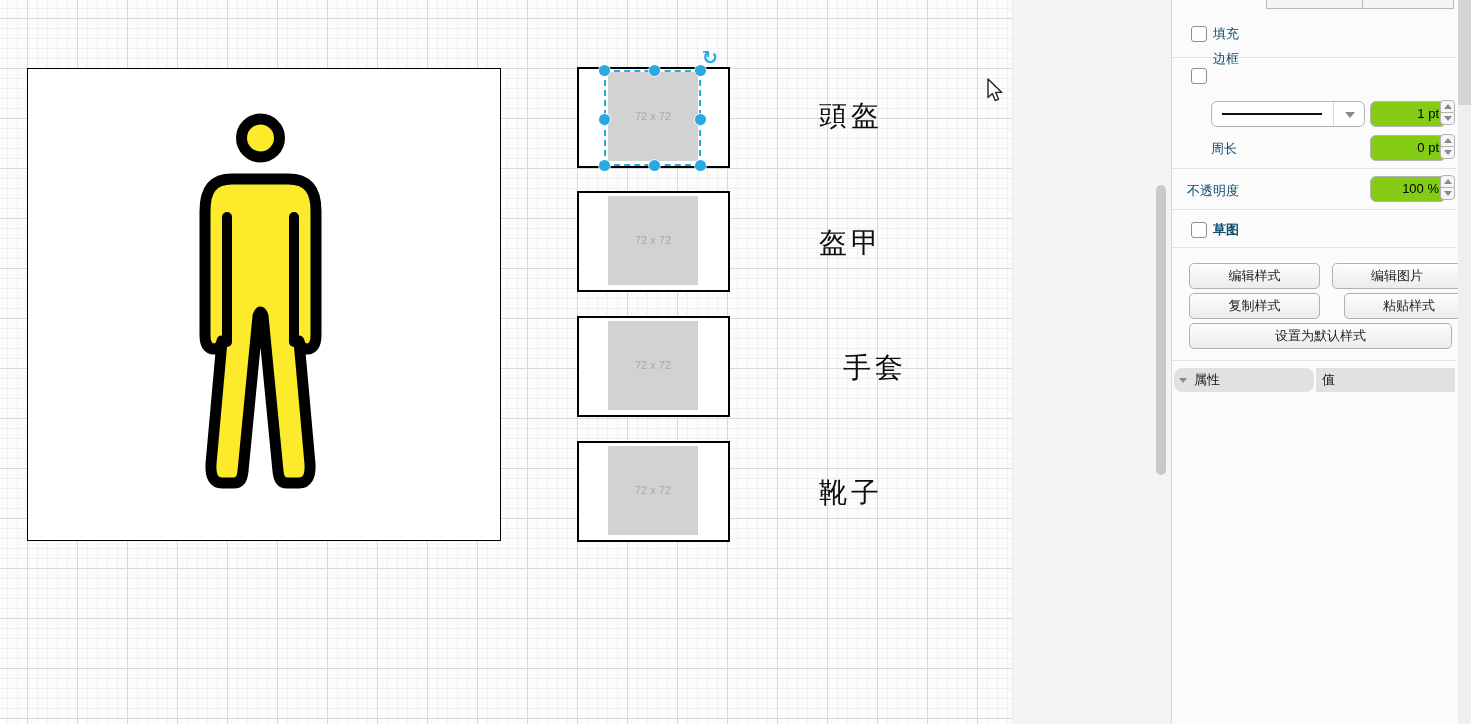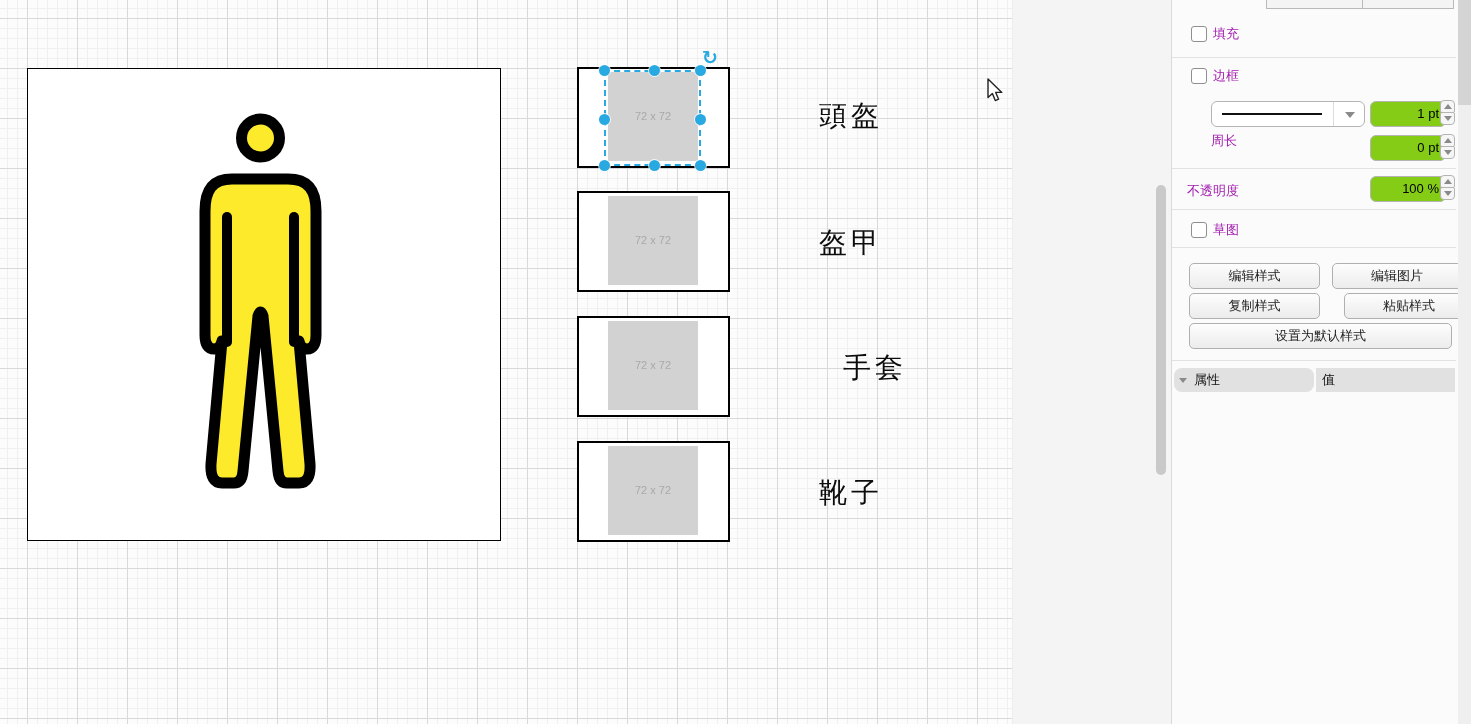--- a/index.html
+++ b/index.html
@@ -43,21 +43,21 @@
   .rotate{left:702px;top:46px;font-size:19px;font-weight:bold;color:#29a9e1;}
   .cv-scroll{left:1156px;top:185px;width:10px;height:290px;border-radius:5px;background:#c9c9c9;}
 
   
   .panel{left:1171px;top:0;width:300px;height:724px;background:#fbfbfb;border-left:1px solid #dadada;}
   .tabstub{position:absolute;top:-2px;height:9px;background:#f4f4f4;border:1px solid #b9b9b9;}
   .divider{position:absolute;left:0;width:284px;height:0;border-top:1px solid #e2e2e2;}
   .cb{
     position:absolute;width:14px;height:14px;background:#fff;border:1px solid #8f8f8f;border-radius:3px;
   }
-  .plabel{position:absolute;font-size:13px;color:#a21caf;white-space:nowrap;}
+  .plabel{position:absolute;font-size:13px;color:#0c4a6e;white-space:nowrap;}
   .field{
     position:absolute;width:68px;height:24px;background:#84cc16;border:1px solid #b4b4b4;border-radius:6px;
     font-size:13px;color:#000;text-align:right;line-height:24px;padding-right:6px;box-sizing:content-box;
   }
   .spinner{position:absolute;width:15px;height:25px;}
   .spin-btn{position:absolute;left:0;width:13px;height:11px;background:#f6f6f6;border:1px solid #b4b4b4;}
   .spin-up{top:0;border-radius:4px 4px 2px 2px;}
   .spin-dn{bottom:0;border-radius:2px 2px 4px 4px;}
   .tri-up{position:absolute;left:3px;top:3px;width:0;height:0;border-left:4px solid transparent;border-right:4px solid transparent;border-bottom:5px solid #8a8a8a;}
   .tri-dn{position:absolute;left:3px;top:3px;width:0;height:0;border-left:4px solid transparent;border-right:4px solid transparent;border-top:5px solid #8a8a8a;}
@@ -142,38 +142,38 @@
 <div class="abs panel">
 
   <div class="tabstub" style="left:94px;width:95px;"></div>
   <div class="tabstub" style="left:190px;width:90px;"></div>
 
   <div class="cb" style="left:19px;top:26px;"></div>
   <div class="plabel" style="left:41px;top:25px;">填充</div>
   <div class="divider" style="top:57px;"></div>
 
   <div class="cb" style="left:19px;top:68px;"></div>
-  <div class="plabel" style="left:41px;top:67px;font-family:Liberation Mono, monospace;">边框</div>
+  <div class="plabel" style="left:41px;top:50px;font-family:Liberation Mono, monospace;">边框</div>
 
   <div class="dropdown">
     <div class="dd-line"></div>
     <div class="dd-sep"></div>
     <div class="dd-caret"></div>
   </div>
   <div class="field" style="left:198px;top:101px;">1 pt</div>
   <div class="spinner" style="left:268px;top:100px;">
     <div class="spin-btn spin-up">
         <div class="tri-up"></div>
       </div>
     <div class="spin-btn spin-dn">
         <div class="tri-dn"></div>
       </div>
   </div>
 
-  <div class="plabel" style="left:39px;top:132px;">周长</div>
+  <div class="plabel" style="left:39px;top:140px;">周长</div>
   <div class="field" style="left:198px;top:135px;">0 pt</div>
   <div class="spinner" style="left:268px;top:134px;">
     <div class="spin-btn spin-up">
         <div class="tri-up"></div>
       </div>
     <div class="spin-btn spin-dn">
         <div class="tri-dn"></div>
       </div>
   </div>
   <div class="divider" style="top:168px;"></div>
@@ -184,21 +184,21 @@
     <div class="spin-btn spin-up">
         <div class="tri-up"></div>
       </div>
     <div class="spin-btn spin-dn">
         <div class="tri-dn"></div>
       </div>
   </div>
   <div class="divider" style="top:209px;"></div>
 
   <div class="cb" style="left:19px;top:222px;"></div>
-  <div class="plabel" style="left:41px;top:221px;">草图</div>
+  <div class="plabel" style="left:41px;top:221px;font-weight:bold;">草图</div>
   <div class="divider" style="top:247px;"></div>
 
   <div class="btn" style="left:17px;top:263px;width:129px;">编辑样式</div>
   <div class="btn" style="left:160px;top:263px;width:128px;">编辑图片</div>
   <div class="btn" style="left:17px;top:293px;width:129px;">复制样式</div>
   <div class="btn" style="left:150px;top:293px;width:128px;margin-left:22px;">粘贴样式</div>
   <div class="btn" style="left:17px;top:323px;width:261px;text-align:center;">设置为默认样式</div>
   <div class="divider" style="top:360px;"></div>
 
   <div class="ptable">

